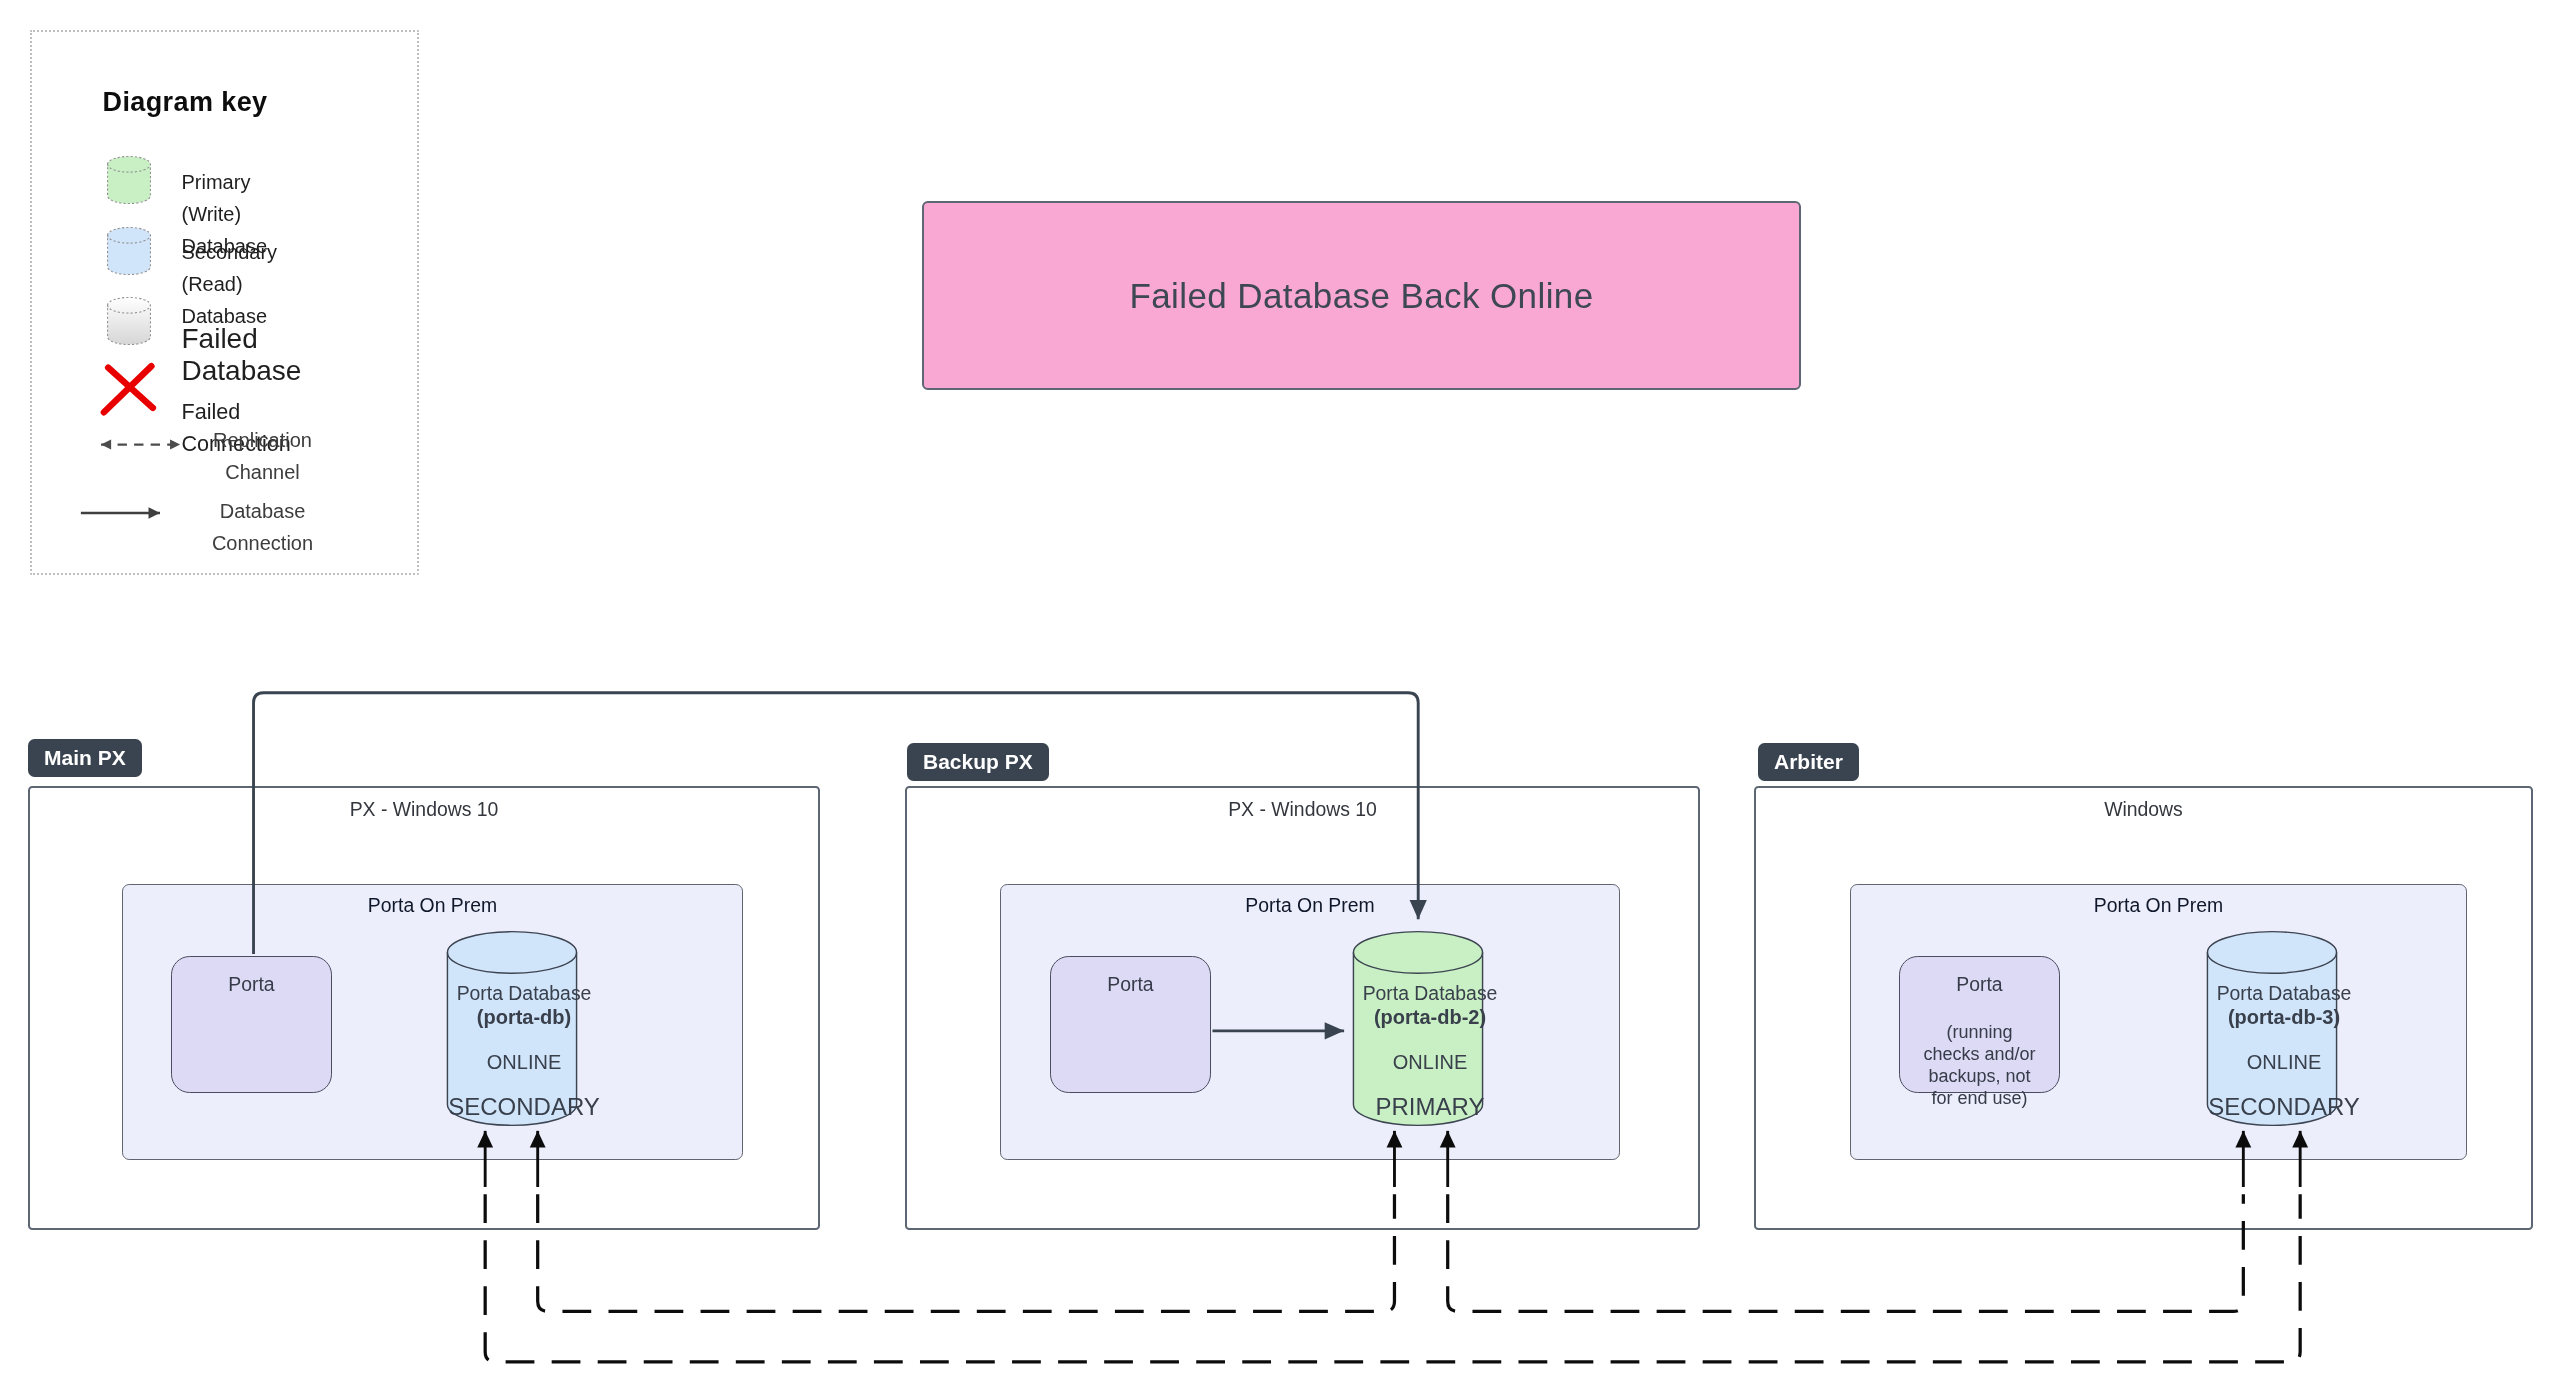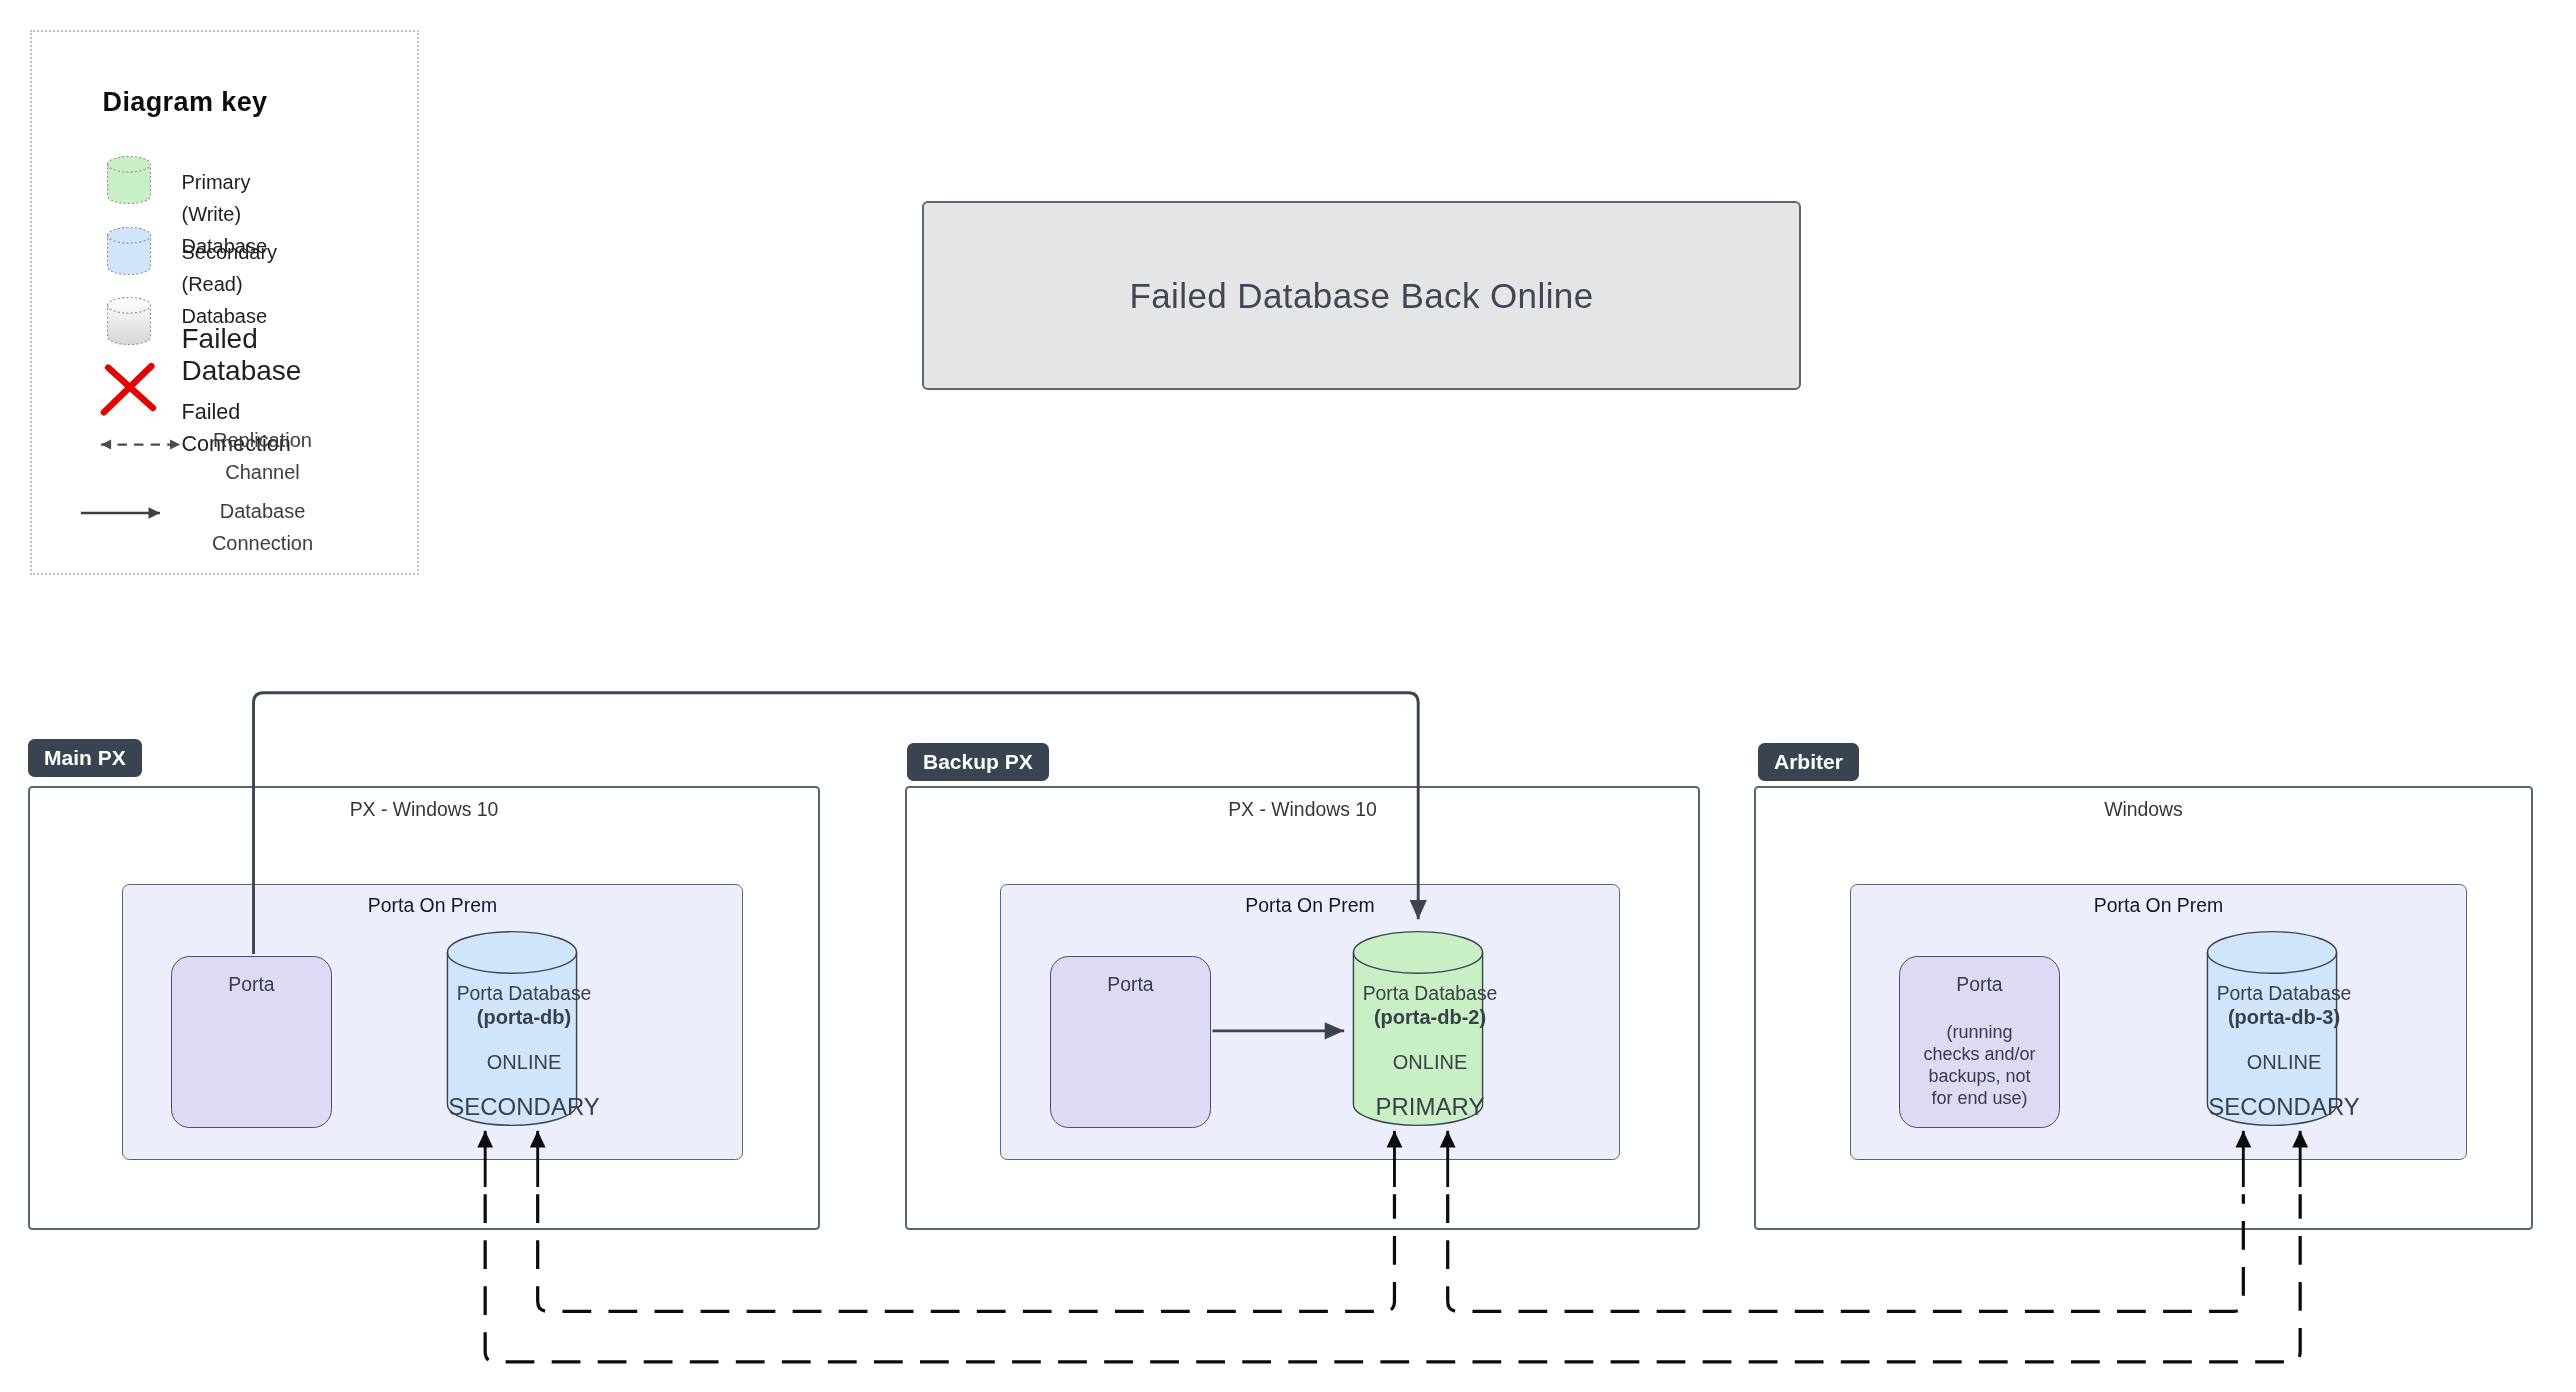--- a/index.html
+++ b/index.html
@@ -26,21 +26,21 @@
   .legend-label{
     position:absolute;left:150px;
     font-size:20px;line-height:32px;color:#1f1f1f;white-space:pre-line;
   }
   .legend-label.big{font-size:28px;}
   .legend-label.med{font-size:21.6px;}
   .legend-label.centered{text-align:center;left:152px;width:158px;color:#3d3d3d;}
   
   .banner{
     position:absolute;left:922px;top:201px;width:879px;height:189px;
-    background:#e5e5e5;border:2.2px solid #5d6673;border-radius:5.8px;
+    background:#f9a8d4;border:2.2px solid #5d6673;border-radius:5.8px;
     box-sizing:border-box;display:flex;align-items:center;justify-content:center;
   }
   .banner-text{font-size:35px;color:#3e4754;letter-spacing:0.4px;}
   
   .badge{
     position:absolute;height:38px;
     background:var(--badge-bg,#3a4450);color:var(--badge-text,#ffffff);
     font-size:21px;font-weight:bold;
     border-radius:6.5px;display:flex;align-items:center;justify-content:center;
     padding:0 16px;box-sizing:border-box;white-space:nowrap;
@@ -69,21 +69,21 @@
   }
   #group-main{left:122px;width:621px;}
   #group-backup{left:1000px;width:620px;}
   #group-arbiter{left:1850px;width:617px;}
   .group-label{
     position:absolute;left:0;right:0;top:8.6px;text-align:center;
     font-size:19.4px;color:#0f172a;
   }
   
   .app-box{
-    position:absolute;top:956px;width:161px;height:172px;
+    position:absolute;top:956px;width:161px;height:137px;
     background:var(--app-fill,#dcdaf4);border:1.4px solid #4c4c60;border-radius:18.7px;
     box-sizing:border-box;
   }
   #app-main{left:171px;}
   #app-backup{left:1050px;}
   #app-arbiter{left:1899px;}
   .app-label{
     position:absolute;left:0;right:0;top:16px;text-align:center;
     font-size:19.4px;color:#363c49;
   }

